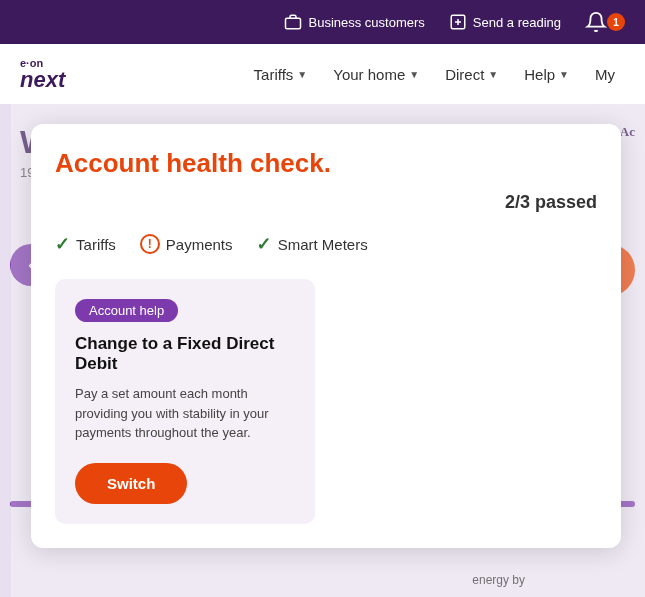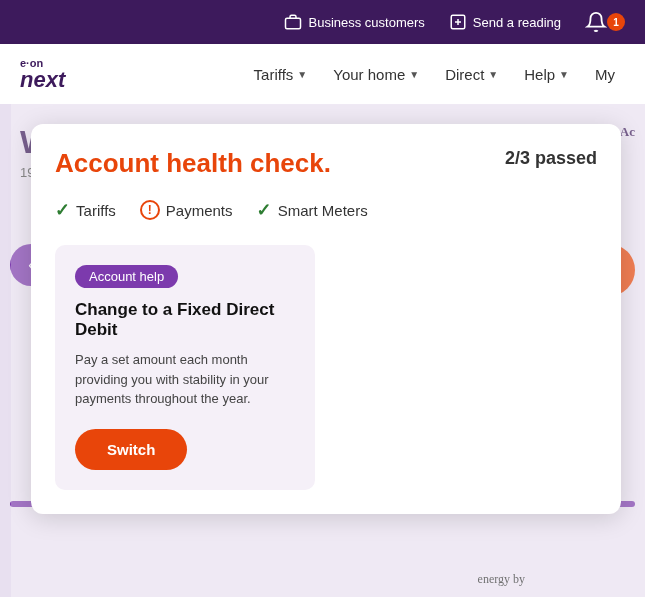--- a/index.html
+++ b/index.html
@@ -157,20 +157,21 @@
     }
     .modal-title {
       font-size: 26px;
       font-weight: bold;
       color: #e8450a;
     }
     .modal-score {
       font-size: 18px;
       font-weight: bold;
       color: #333;
+      margin-top: 44px;
     }
 
     
     .check-items {
       display: flex;
       align-items: center;
       gap: 24px;
       margin-bottom: 24px;
     }
     .check-item {
@@ -316,21 +317,21 @@
   <div style="position:absolute; left: 10px; top: 140px; background:#7c3aad; border-radius:50%; width:42px; height:42px; display:flex; align-items:center; justify-content:center;">
     <span style="color:white; font-size:16px;">‹</span>
   </div>
 
   <div style="position:absolute; right: 10px; top: 140px; background:#e8450a; border-radius:50%; width:52px; height:52px; display:flex; align-items:center; justify-content:center;">
     <span style="color:white; font-size:20px;">›</span>
   </div>
 
   <div style="position:absolute; bottom: 90px; left: 10px; right: 10px; height:6px; background:#7c3aad; border-radius:3px;"></div>
 
-  <div style="position:absolute; bottom: 10px; right: 120px; font-size:12px; color:#333;font-family:Liberation Serif, serif;">energy by</div>
+  <div style="position:absolute; bottom: 10px; right: 120px; font-size:12px; color:#333;">energy by</div>
 
   <div class="modal-overlay">
     <div class="modal">
 
       <div class="modal-header">
         <div class="modal-title">Account health check.</div>
         <div class="modal-score">2/3 passed</div>
       </div>
 
       <div class="check-items">

